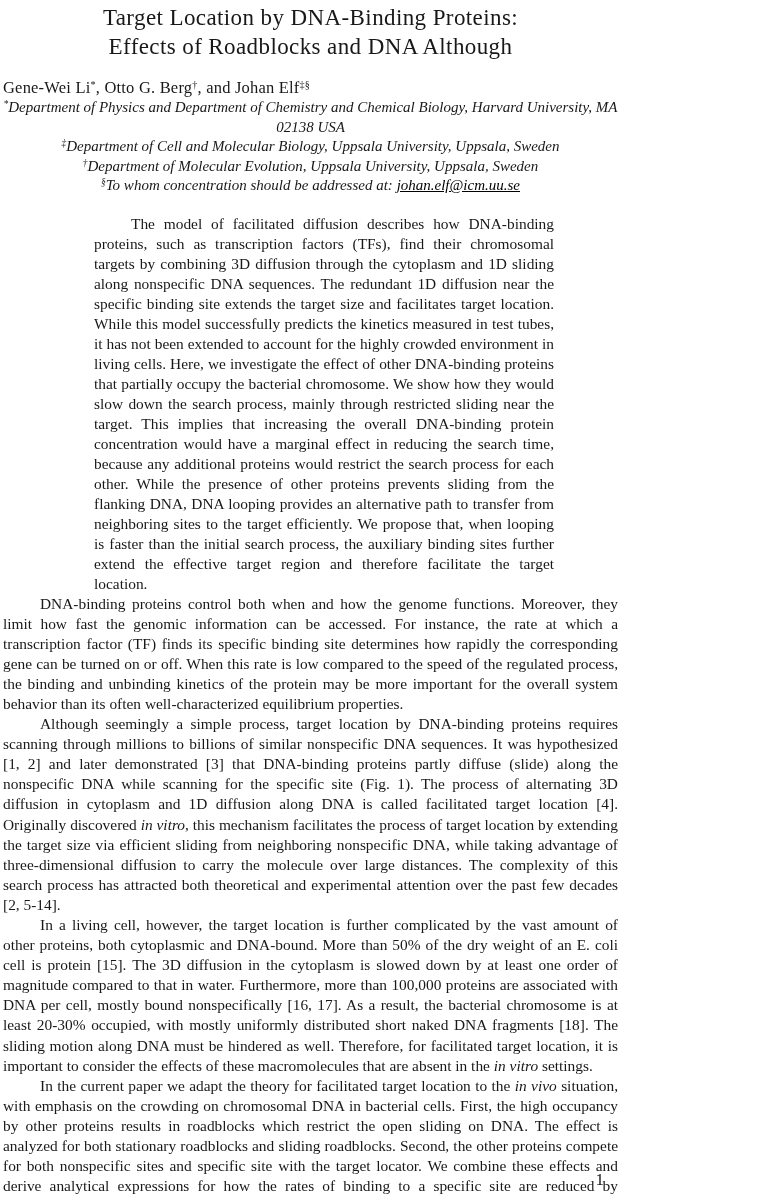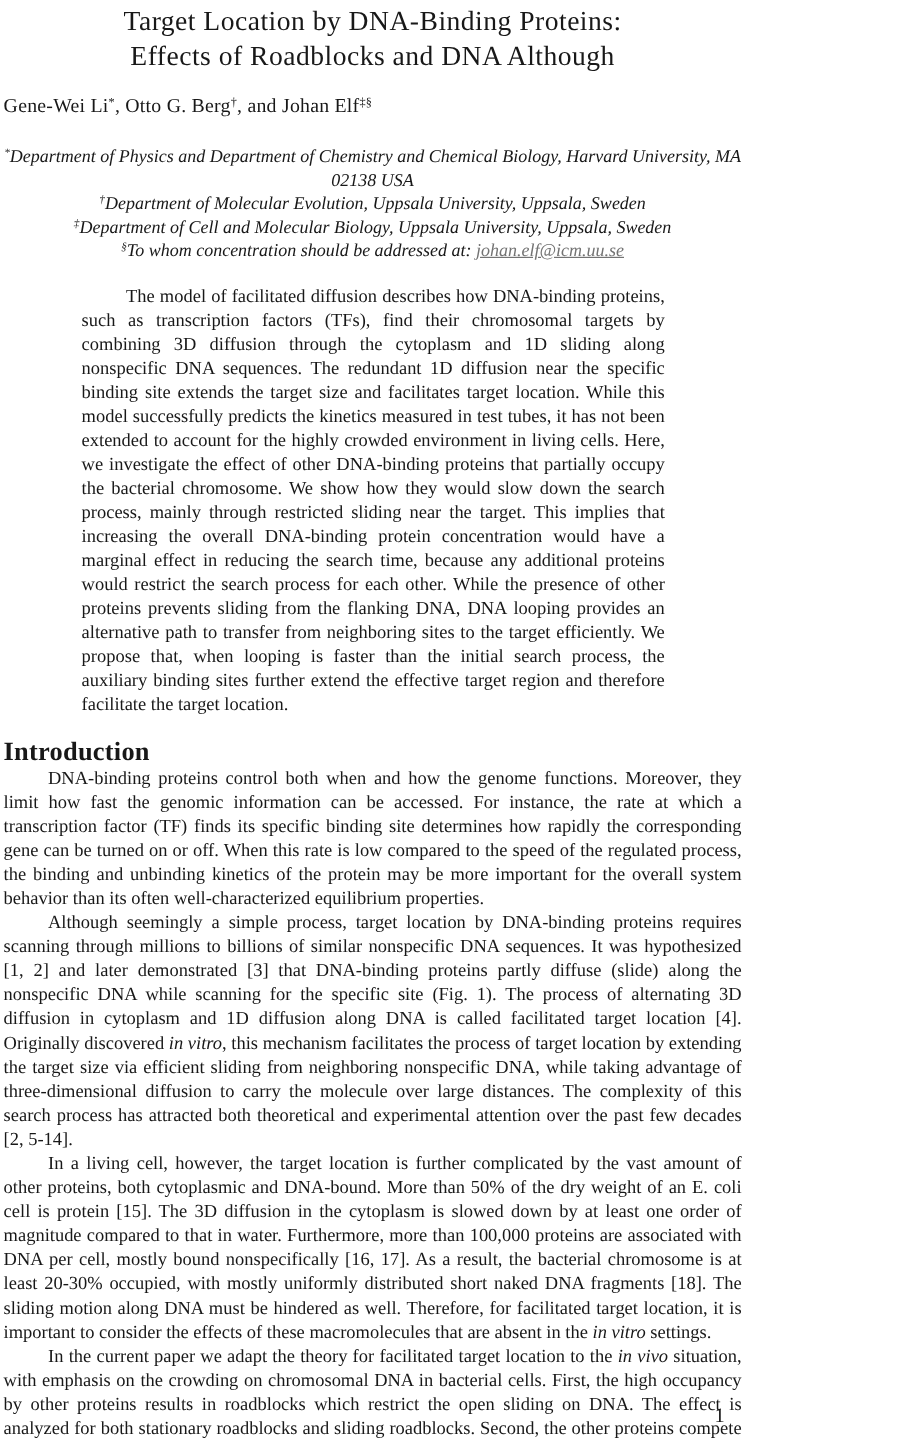--- a/index.html
+++ b/index.html
@@ -25,21 +25,20 @@
     line-height: 29px;
     letter-spacing: 0.4px;
   }
   .authors {
     text-align: left;
     font-size: 16.5px;
     margin-top: 17px;
     letter-spacing: 0.2px;
   }
   .affiliations {
-    margin-top: 24px;
     text-align: center;
     font-style: italic;
     font-size: 15px;
     line-height: 19.5px;
   }
   sup {
     font-size: 62%;
     line-height: 0;
     vertical-align: 5px;
   }
@@ -47,21 +46,21 @@
     text-decoration: underline;
     font-style: italic;
     cursor: pointer;
   }
   .abstract {
     margin: 18px 64px 0 65px;
     text-align: justify;
     font-size: 15.4px;
     line-height: 20px;
   }
-  .abstract p { text-indent: 37px; }
+  .abstract p { text-indent: 37px; margin-left: 26px; }
   h2.section-heading {
     font-size: 22px;
     font-weight: bold;
     margin-top: 15px;
     letter-spacing: 0.2px;
   }
   .body-text p {
     text-align: justify;
     text-indent: 37px;
     font-size: 15.4px;
@@ -81,30 +80,29 @@
 
   <h1 class="title">
     <span>Target Location by DNA-Binding Proteins:</span><br>
     <span>Effects of Roadblocks and DNA Although</span>
   </h1>
 
   <p class="authors"><span>Gene-Wei Li</span><sup>*</sup><span>, Otto G. Berg</span><sup>†</sup><span>, and Johan Elf</span><sup>‡§</sup></p>
 
   <div class="affiliations">
     <p><sup>*</sup><span>Department of Physics and Department of Chemistry and Chemical Biology, Harvard University, MA 02138 USA</span></p>
+    <p><sup>‡</sup><span>Department of Cell and Molecular Biology, Uppsala University, Uppsala, Sweden</span></p>
     <p><sup>†</sup><span>Department of Molecular Evolution, Uppsala University, Uppsala, Sweden</span></p>
-    <p><sup>‡</sup><span>Department of Cell and Molecular Biology, Uppsala University, Uppsala, Sweden</span></p>
-    <p><sup>§</sup><span>To whom concentration should be addressed at: </span><a class="email" style="color: #737373;">johan.elf@icm.uu.se</a></p>
+    <p><sup>§</sup><span>To whom concentration should be addressed at: </span><a class="email" style="color: #000000;">johan.elf@icm.uu.se</a></p>
   </div>
 
   <div class="abstract">
     <p><span>The model of facilitated diffusion describes how DNA-binding proteins, such as transcription factors (TFs), find their chromosomal targets by combining 3D diffusion through the cytoplasm and 1D sliding along nonspecific DNA sequences.  The redundant 1D diffusion near the specific binding site extends the target size and facilitates target location. While this model successfully predicts the kinetics measured in test tubes, it has not been extended to account for the highly crowded environment in living cells. Here, we investigate the effect of other DNA-binding proteins that partially occupy the bacterial chromosome. We show how they would slow down the search process, mainly through restricted sliding near the target. This implies that increasing the overall DNA-binding protein concentration would have a marginal effect in reducing the search time, because any additional proteins would restrict the search process for each other. While the presence of other proteins prevents sliding from the flanking DNA, DNA looping provides an alternative path to transfer from neighboring sites to the target efficiently. We propose that, when looping is faster than the initial search process, the auxiliary binding sites further extend the effective target region and therefore facilitate the target location.</span></p>
   </div>
 
-  <h2 class="section-heading">Introduction</h2>
 
   <div class="body-text">
     <p><span>DNA-binding proteins control both when and how the genome functions. Moreover, they limit how fast the genomic information can be accessed. For instance, the rate at which a transcription factor (TF) finds its specific binding site determines how rapidly the corresponding gene can be turned on or off. When this rate is low compared to the speed of the regulated process, the binding and unbinding kinetics of the protein may be more important for the overall system behavior than its often well-characterized equilibrium properties.</span></p>
     <p><span>Although seemingly a simple process, target location by DNA-binding proteins requires scanning through millions to billions of similar nonspecific DNA sequences. It was hypothesized [1, 2] and later demonstrated [3] that DNA-binding proteins partly diffuse (slide) along the nonspecific DNA while scanning for the specific site (Fig. 1). The process of alternating 3D diffusion in cytoplasm and 1D diffusion along DNA is called facilitated target location [4]. Originally discovered </span><i>in vitro</i><span>, this mechanism facilitates the process of target location by extending the target size via efficient sliding from neighboring nonspecific DNA, while taking advantage of three-dimensional diffusion to carry the molecule over large distances. The complexity of this search process has attracted both theoretical and experimental attention over the past few decades [2, 5-14].</span></p>
     <p><span>In a living cell, however, the target location is further complicated by the vast amount of other proteins, both cytoplasmic and DNA-bound. More than 50% of the dry weight of an E. coli cell is protein [15]. The 3D diffusion in the cytoplasm is slowed down by at least one order of magnitude compared to that in water. Furthermore, more than 100,000 proteins are associated with DNA per cell, mostly bound nonspecifically [16, 17]. As a result, the bacterial chromosome is at least 20-30% occupied, with mostly uniformly distributed short naked DNA fragments [18]. The sliding motion along DNA must be hindered as well. Therefore, for facilitated target location, it is important to consider the effects of these macromolecules that are absent in the </span><i>in vitro</i><span> settings.</span></p>
     <p><span>In the current paper we adapt the theory for facilitated target location to the </span><i>in vivo</i><span> situation, with emphasis on the crowding on chromosomal DNA in bacterial cells. First, the high occupancy by other proteins results in roadblocks which restrict the open sliding on DNA. The effect is analyzed for both stationary roadblocks and sliding roadblocks. Second, the other proteins compete for both nonspecific sites and specific site with the target locator. We combine these effects and derive analytical expressions for how the rates of binding to a specific site are reduced by roadblocks. We also propose that DNA looping from auxiliary sites can bypass the roadblocks and speed up the search process. Specific examples will be given with the </span><i>E. coli</i><span> lactose utilization (</span><i>lac</i><span>) operon, the paradigm of gene regulation.  We focus on the </span><i>lac</i><span> repressor (LacI), which</span></p>
   </div>
 
   <div class="page-number">1</div>
 

